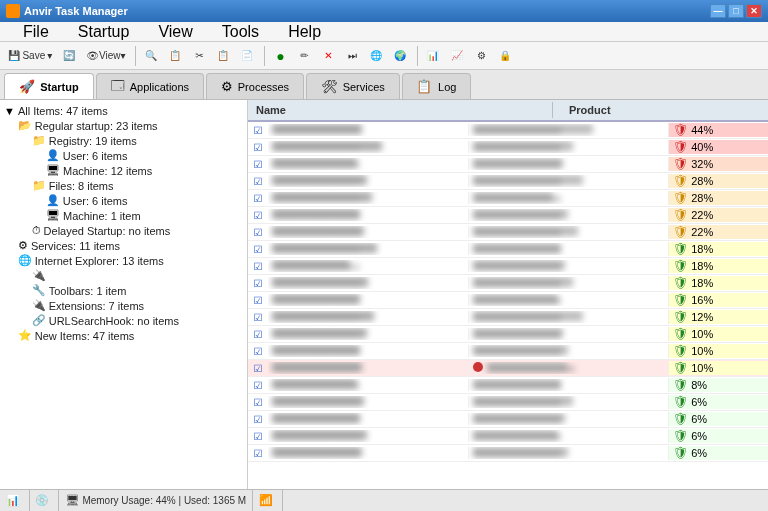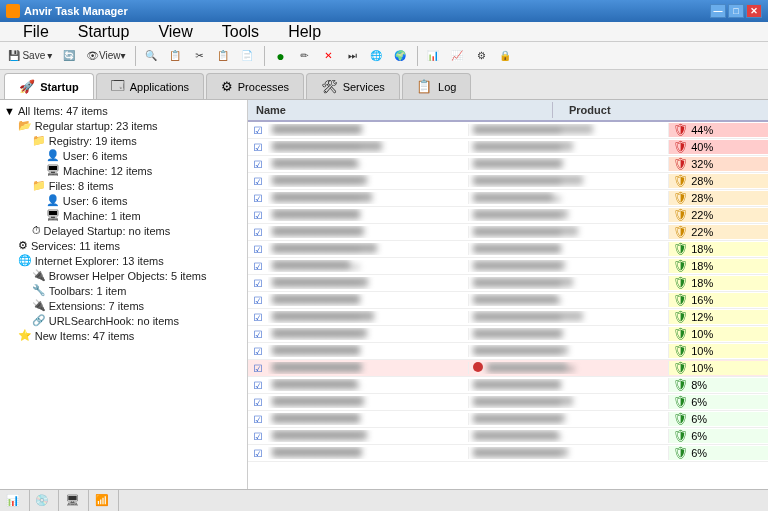--- a/index.html
+++ b/index.html
@@ -352,21 +352,20 @@
         <span class="tree-label">Services: 11 items</span>
       </div>
       <div class="tree-item">
         <span style="display: inline-block; width: 18px;"></span>
         <span class="tree-icon" style="font-size: 11px;">🌐</span>
         <span class="tree-label">Internet Explorer: 13 items</span>
       </div>
       <div class="tree-item">
         <span style="display: inline-block; width: 32px;"></span>
         <span class="tree-icon" style="font-size: 11px;">🔌</span>
-        <span class="tree-label">Browser Helper Objects: 5 items</span>
       </div>
       <div class="tree-item">
         <span style="display: inline-block; width: 32px;"></span>
         <span class="tree-icon" style="font-size: 11px;">🔧</span>
         <span class="tree-label">Toolbars: 1 item</span>
       </div>
       <div class="tree-item">
         <span style="display: inline-block; width: 32px;"></span>
         <span class="tree-icon" style="font-size: 11px;">🔌</span>
         <span class="tree-label">Extensions: 7 items</span>
@@ -576,17 +575,18 @@
 
 <div id="status-bar">
   <div class="status-seg">
     <span class="s-icon">📊</span>
   </div>
   <div class="status-seg">
     <span class="s-icon">💿</span>
   </div>
   <div class="status-seg">
     <span class="s-icon">🖥</span>
+    <span>Memory Usage: 44% | Used: 1365 M</span>
   </div>
   <div class="status-seg">
     <span class="s-icon">📶</span>
   </div>
 </div>
 
 </body></html>

